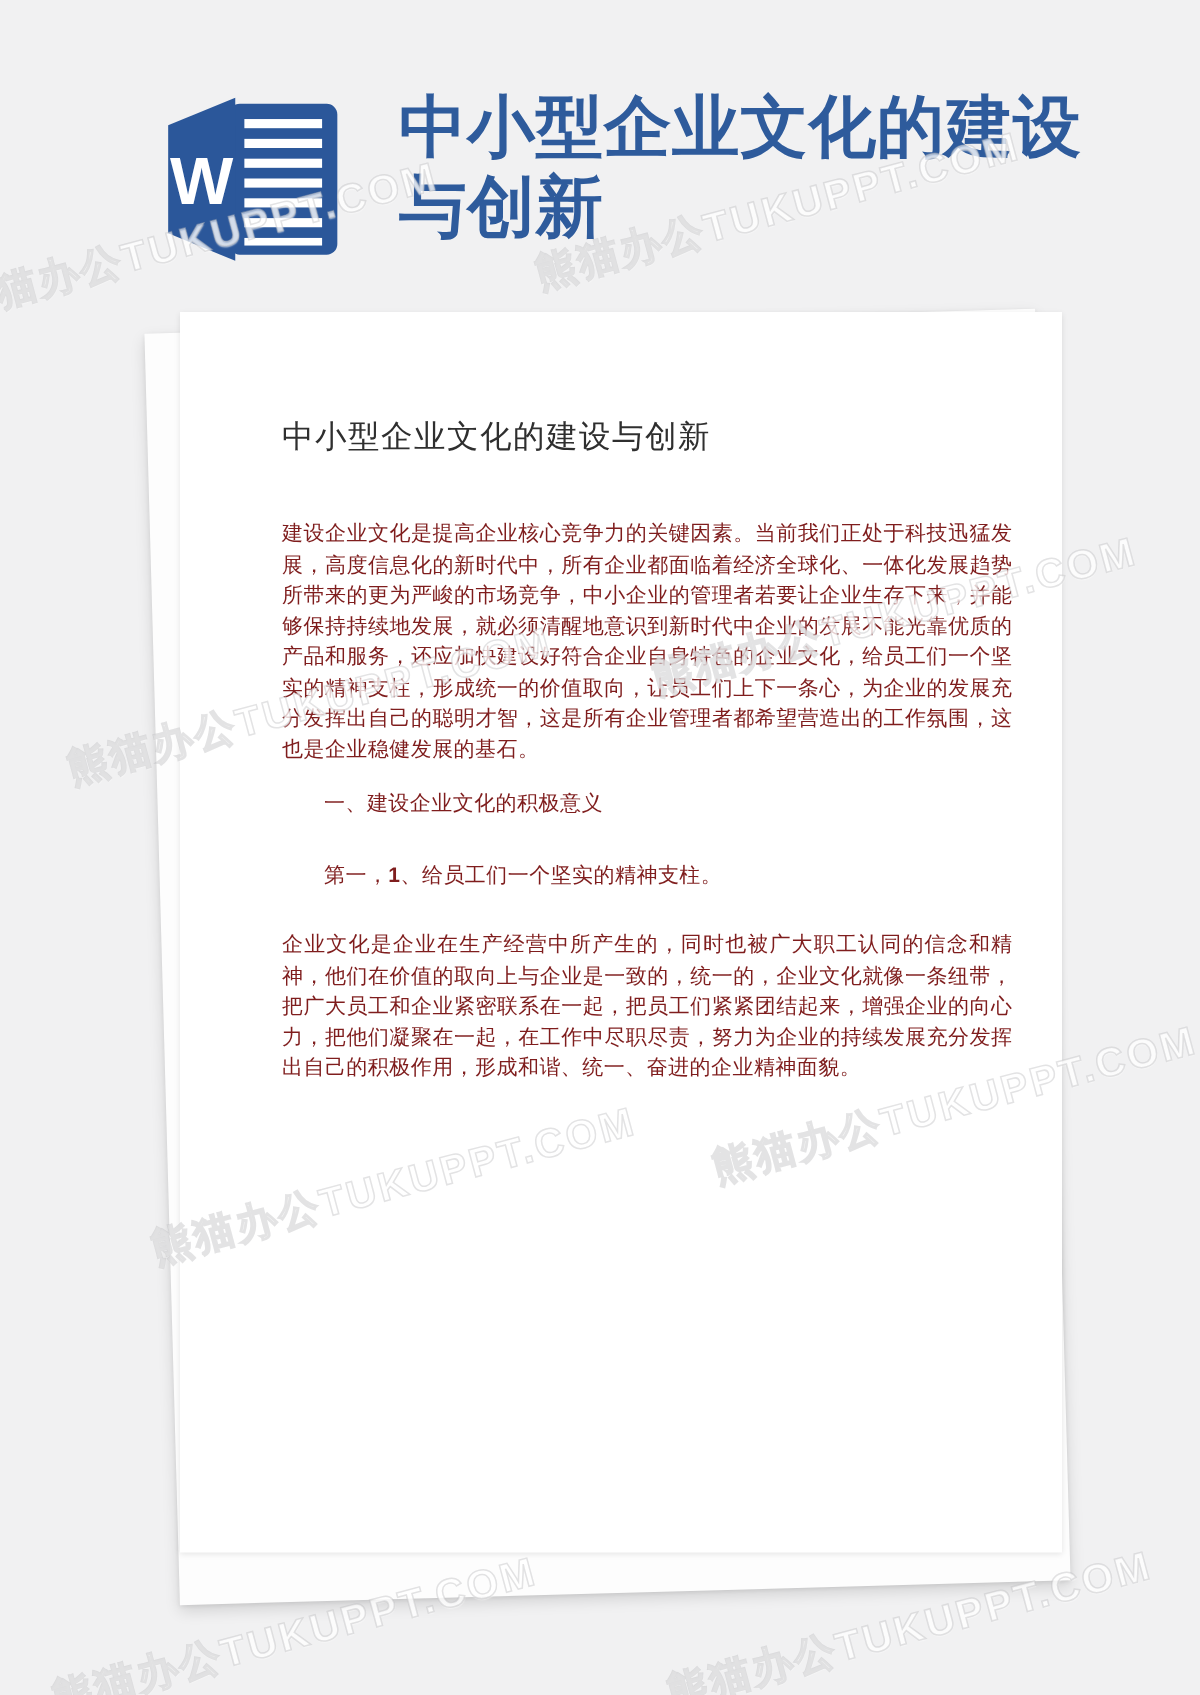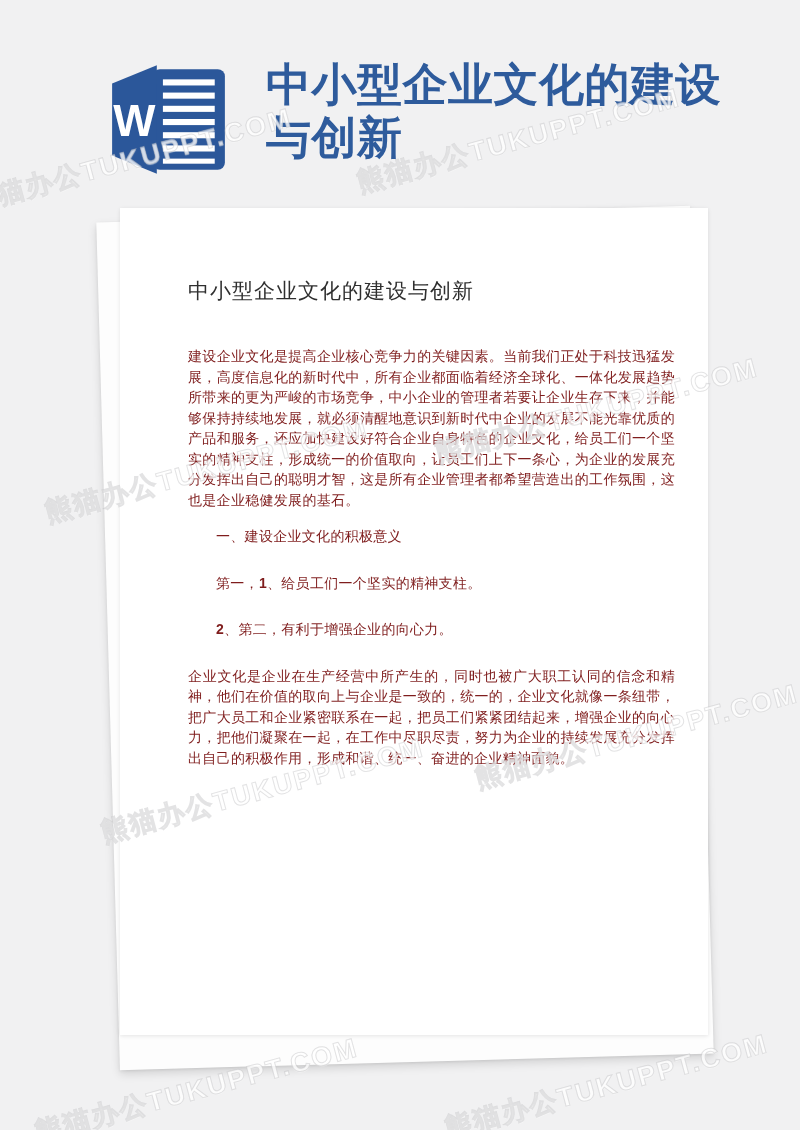--- a/index.html
+++ b/index.html
@@ -126,21 +126,20 @@
   </div>
 
   <div class="sheet-back"></div>
 
   <div class="sheet-main">
     <h1 class="doc-title">中小型企业文化的建设与创新</h1>
     <div class="doc-body">
         <p class="para"><span>建设企业文化是提高企业核心竞争力的关键因素。当前我们正处于科技迅猛发展，高度信息化的新时代中，所有企业都面临着经济全球化、一体化发展趋势所带来的更为严峻的市场竞争，中小企业的管理者若要让企业生存下来，并能够保持持续地发展，就必须清醒地意识到新时代中企业的发展不能光靠优质的产品和服务，还应加快建设好符合企业自身特色的企业文化，给员工们一个坚实的精神支柱，形成统一的价值取向，让员工们上下一条心，为企业的发展充分发挥出自己的聪明才智，这是所有企业管理者都希望营造出的工作氛围，这也是企业稳健发展的基石。</span></p>
         <p class="heading"><span>一、建设企业文化的积极意义</span></p>
         <p class="heading"><span>第一，</span><span class="b">1</span><span>、给员工们一个坚实的精神支柱。</span></p>
-        <p class="heading"><span class="b">2</span><span>、第二，有利于增强企业的向心力。</span></p>
         <p class="para"><span>企业文化是企业在生产经营中所产生的，同时也被广大职工认同的信念和精神，他们在价值的取向上与企业是一致的，统一的，企业文化就像一条纽带，把广大员工和企业紧密联系在一起，把员工们紧紧团结起来，增强企业的向心力，把他们凝聚在一起，在工作中尽职尽责，努力为企业的持续发展充分发挥出自己的积极作用，形成和谐、统一、奋进的企业精神面貌。</span></p>
       </div>
   </div>
 
   <span class="wm wm1">熊猫办公TUKUPPT.COM</span>
   <span class="wm wm2">熊猫办公TUKUPPT.COM</span>
   <span class="wm wm3">熊猫办公TUKUPPT.COM</span>
   <span class="wm wm4">熊猫办公TUKUPPT.COM</span>
   <span class="wm wm5">熊猫办公TUKUPPT.COM</span>
   <span class="wm wm6">熊猫办公TUKUPPT.COM</span>

